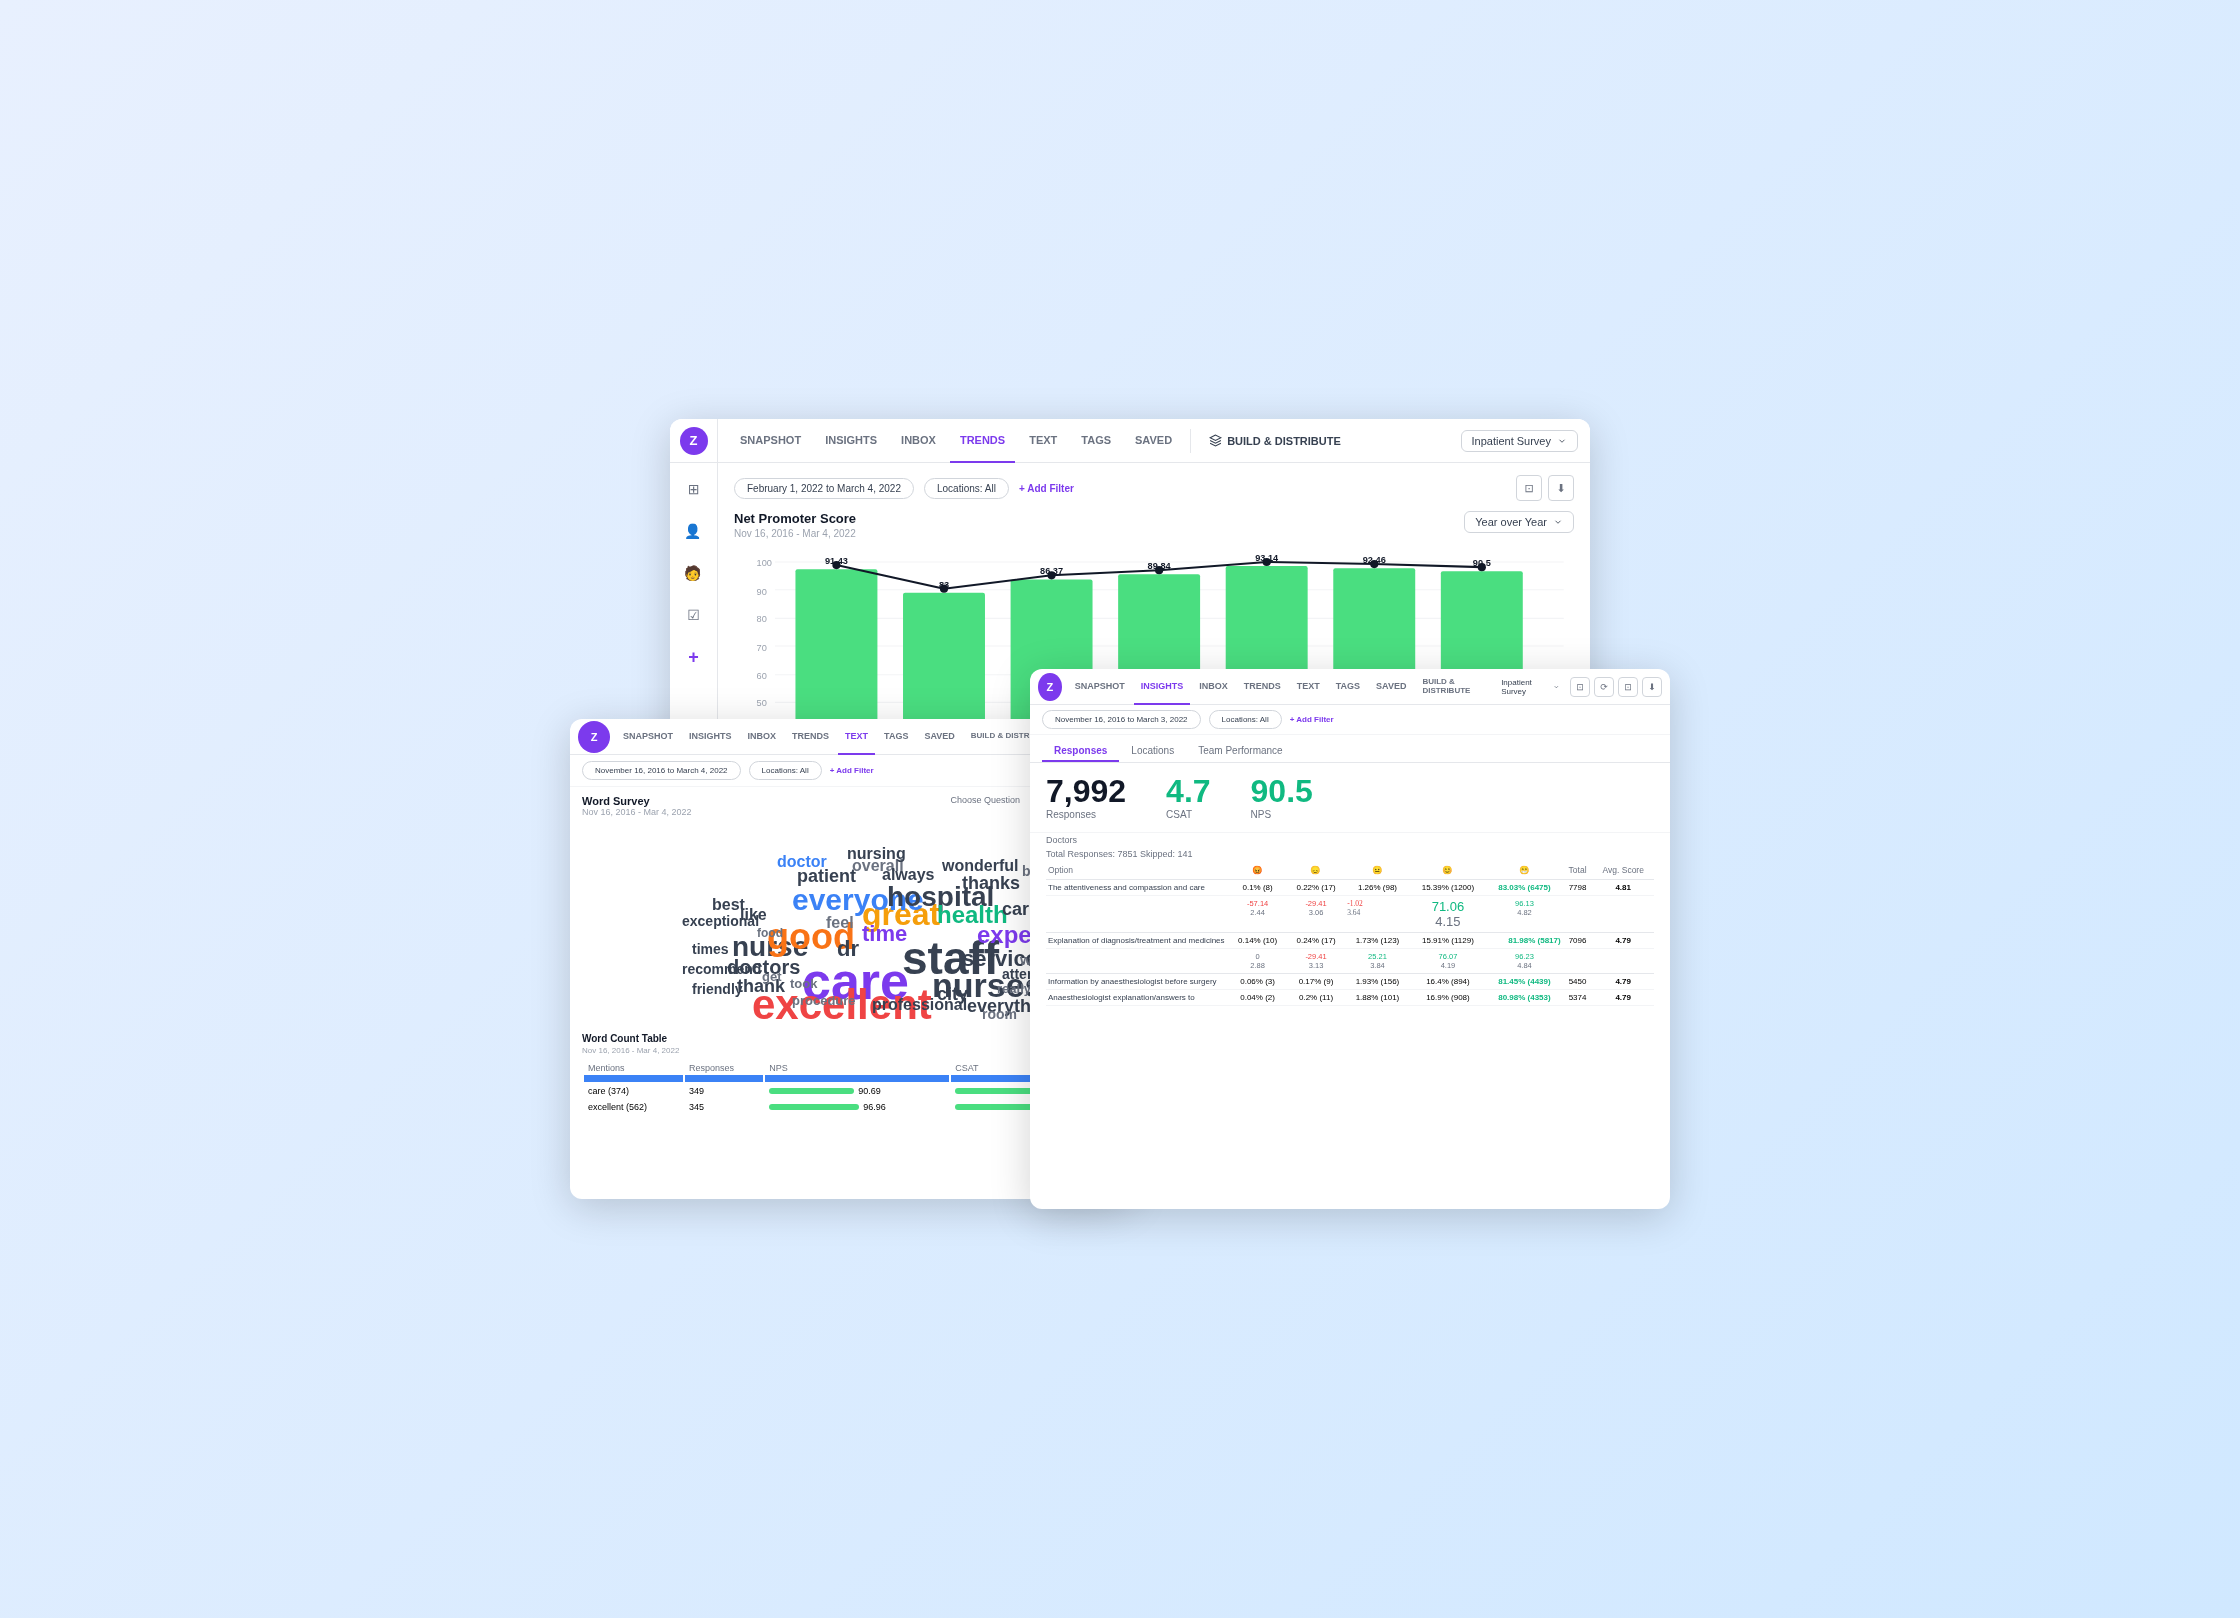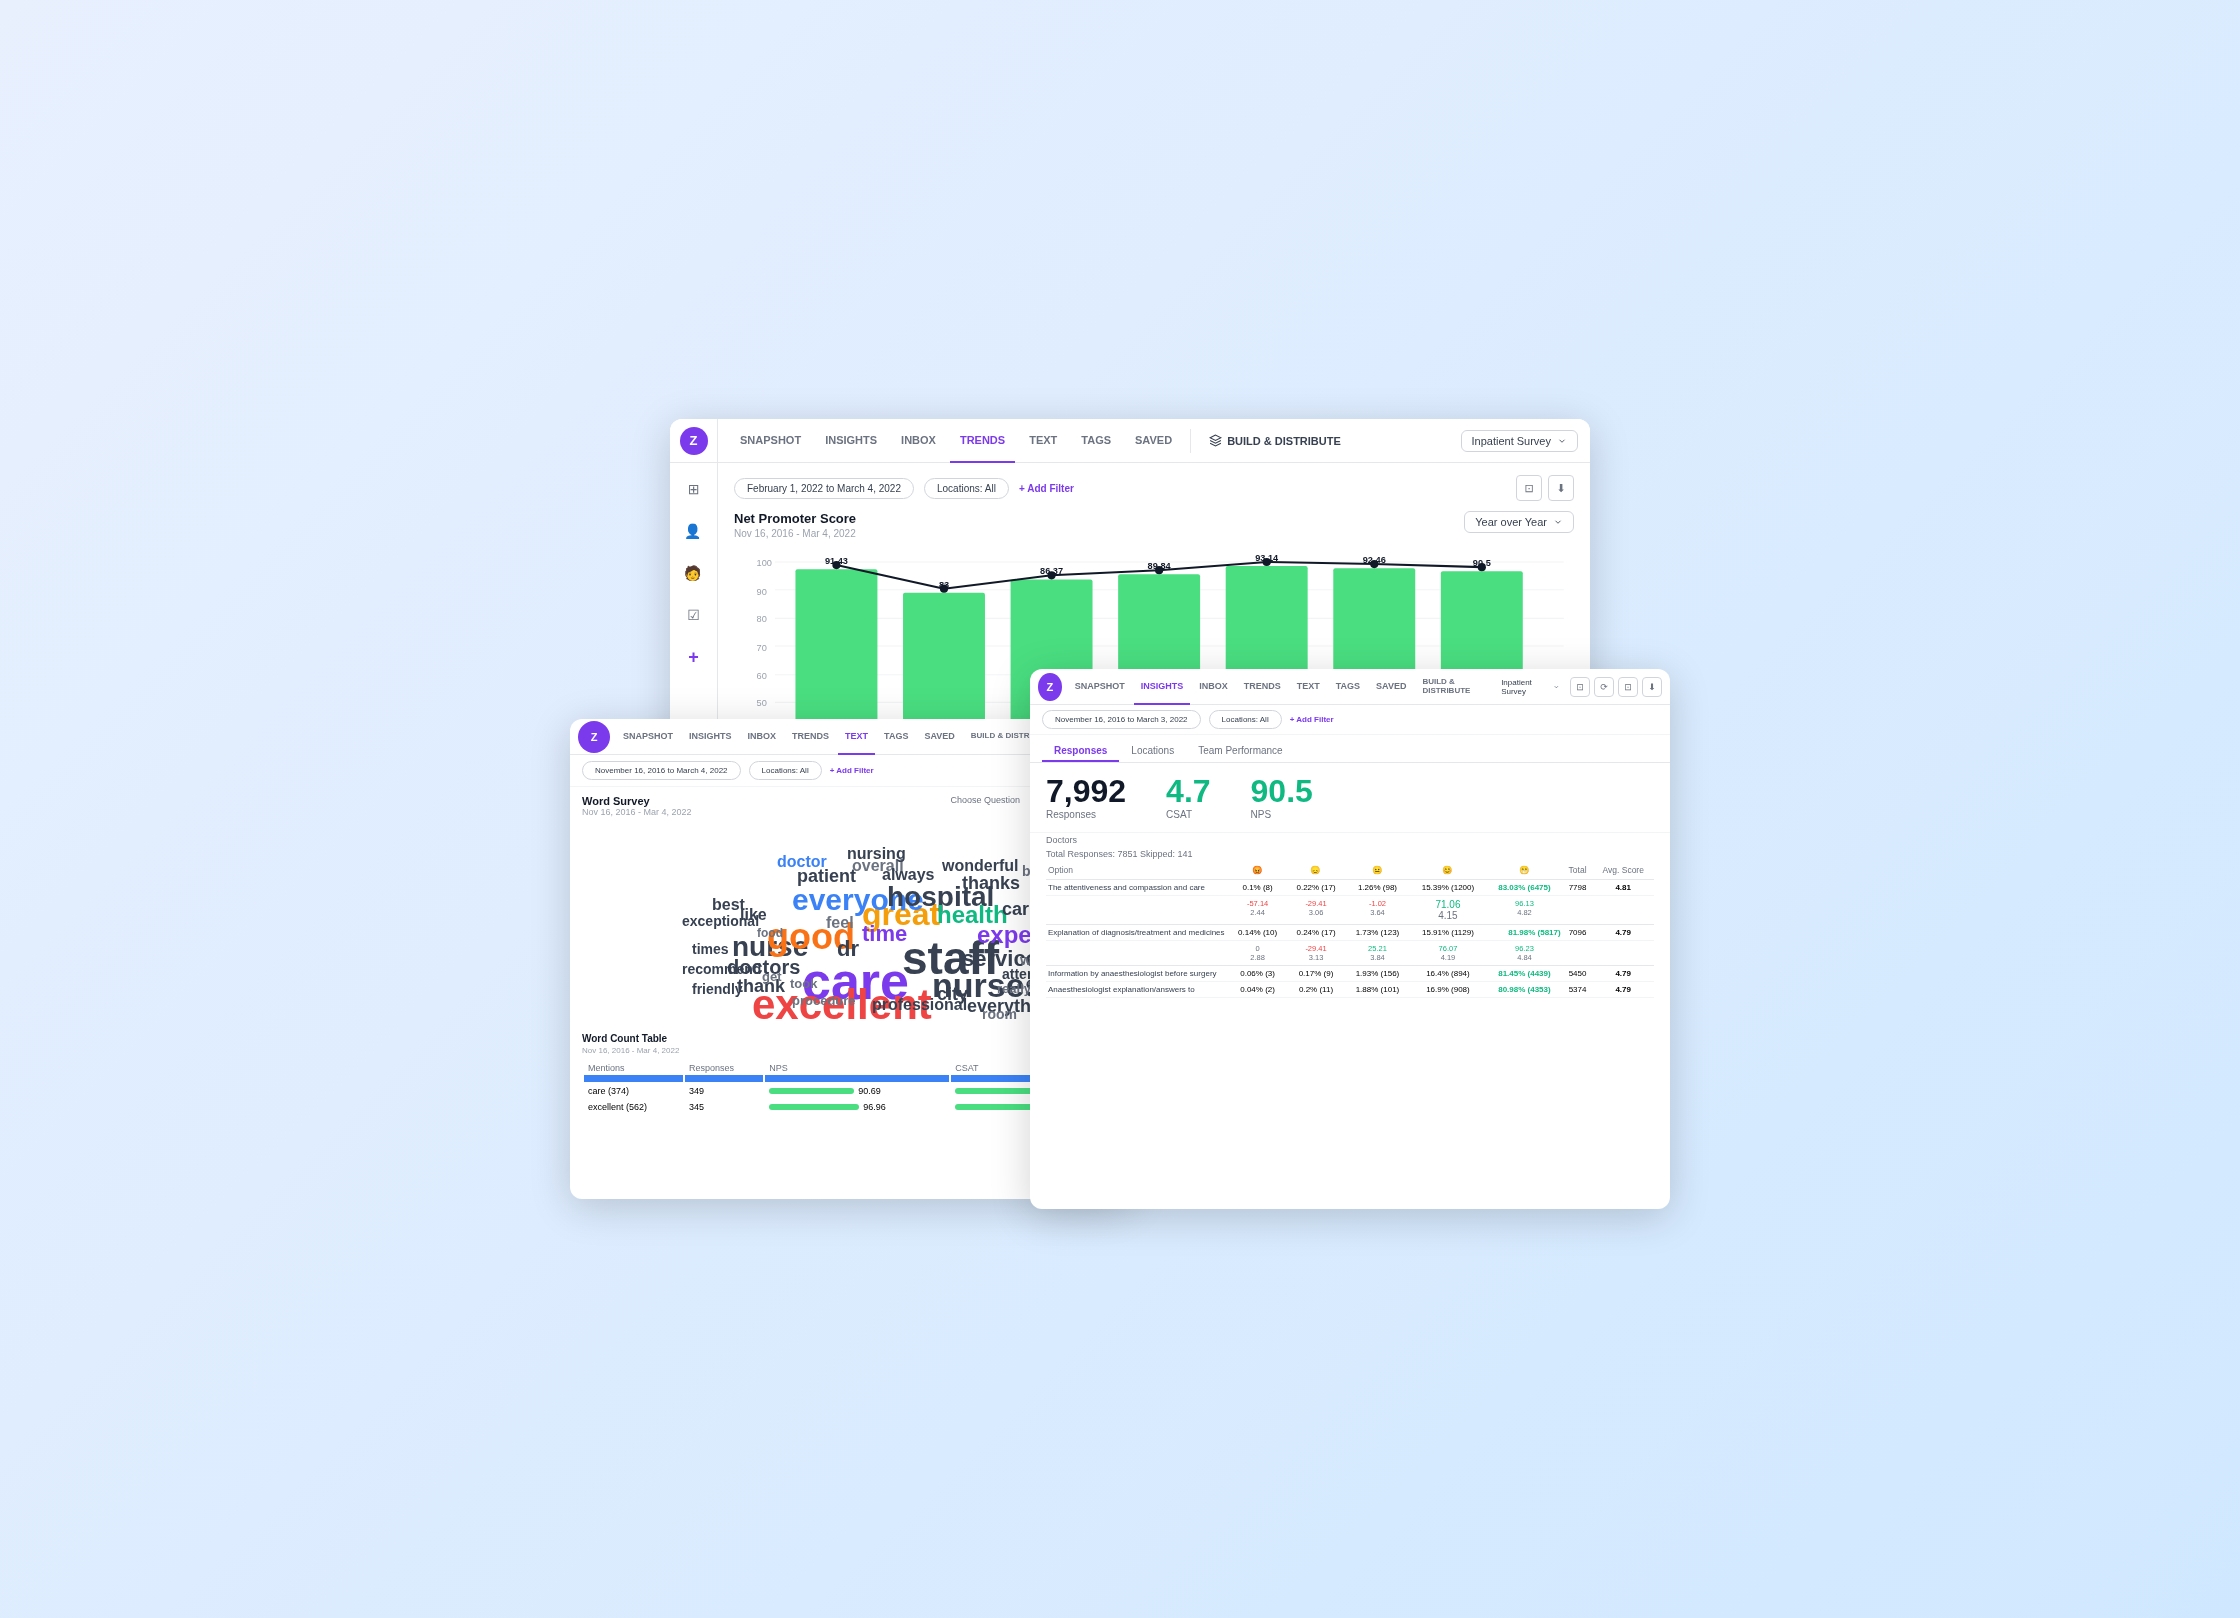--- a/index.html
+++ b/index.html
@@ -915,25 +915,25 @@
             <tr class="sub-row">
               <td></td>
               <td style="text-align:center; font-size:7.5px;">
           <div style="color:#ef4444">-57.14</div>
           <div style="color:#6b7280">2.44</div>
         </td>
               <td style="text-align:center; font-size:7.5px;">
           <div style="color:#ef4444">-29.41</div>
           <div style="color:#6b7280">3.06</div>
         </td>
-              <td style="text-align:center; font-size:7.5px;">
+              <td style="font-size:7.5px;font-family:Liberation Serif, serif;">
           <div style="color:#ef4444">-1.02</div>
           <div style="color:#6b7280">3.64</div>
         </td>
-              <td style="text-align:center; font-size:10px;">
+              <td style="text-align:center; font-size:13px;">
           <div style="color:#10b981">71.06</div>
           <div style="color:#6b7280">4.15</div>
         </td>
               <td style="text-align:center; font-size:7.5px;">
           <div style="color:#10b981">96.13</div>
           <div style="color:#6b7280">4.82</div>
         </td>
               <td></td>
               <td></td>
             </tr>

